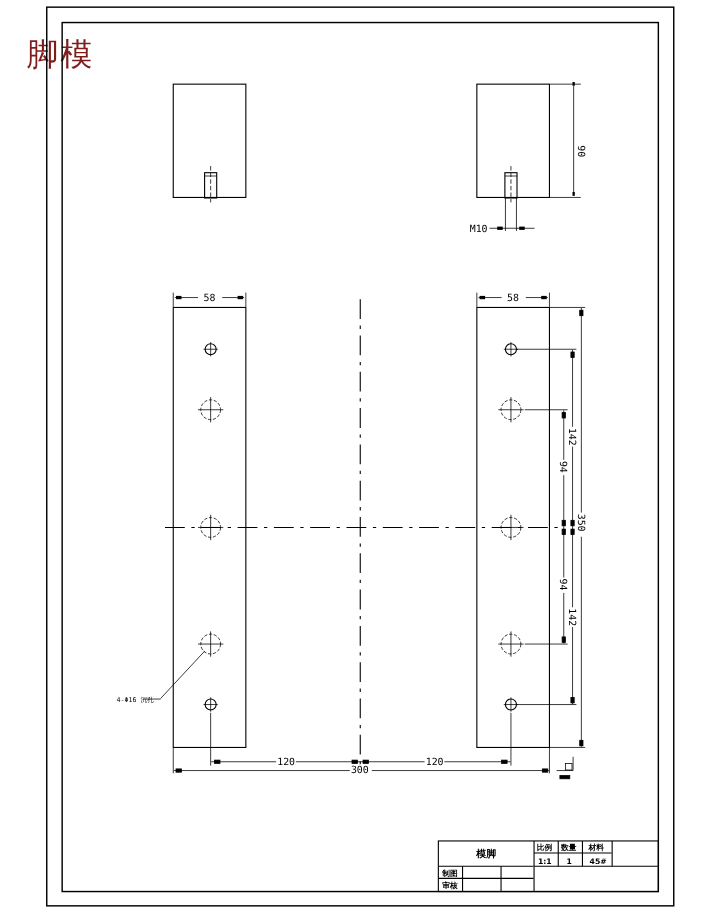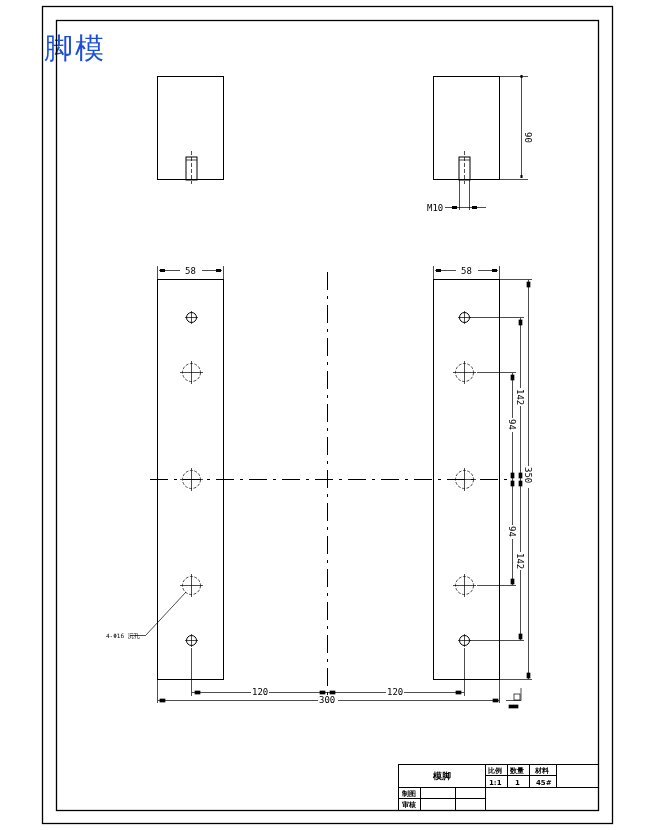--- a/index.html
+++ b/index.html
@@ -5,21 +5,21 @@
   html,body{margin:0;padding:0;background:#fff;}
   body{width:654px;height:830px;position:relative;overflow:hidden;font-family:"DejaVu Sans",sans-serif;}
   svg{position:absolute;left:0;top:0;}
   .ln{stroke:#000;stroke-width:1;fill:none;}
   .thk{stroke:#000;stroke-width:1.3;fill:none;}
   .thin{stroke:#000;stroke-width:0.7;fill:none;}
   .dash{stroke:#000;stroke-width:1;fill:none;stroke-dasharray:18,6,3,6;}
   .hatch{stroke:#000;stroke-width:0.6;}
   .dim{font-family:"DejaVu Sans Mono",monospace;font-size:9px;fill:#000;}
   .tb{font-family:"DejaVu Sans",sans-serif;font-size:7px;font-weight:bold;fill:#000;}
-  .title{position:absolute;left:44px;top:36px;color:#1d4ed8;font-family:Liberation Mono, monospace;font-size:29px;letter-spacing:2px;line-height:1;}
+  .title{position:absolute;left:24px;top:36px;color:#7f1d1d;font-family:Liberation Sans, sans-serif;font-size:29px;letter-spacing:2px;line-height:1;}
 </style>
 </head>
 <body>
 
 <div class="title">脚模</div>
 
 <svg width="654" height="830" viewBox="0 0 654 830">
   <defs>
     <pattern id="hatchPat" patternUnits="userSpaceOnUse" width="9" height="9" patternTransform="rotate(45)">
       <line x1="0" y1="0" x2="0" y2="9" class="hatch"></line>

